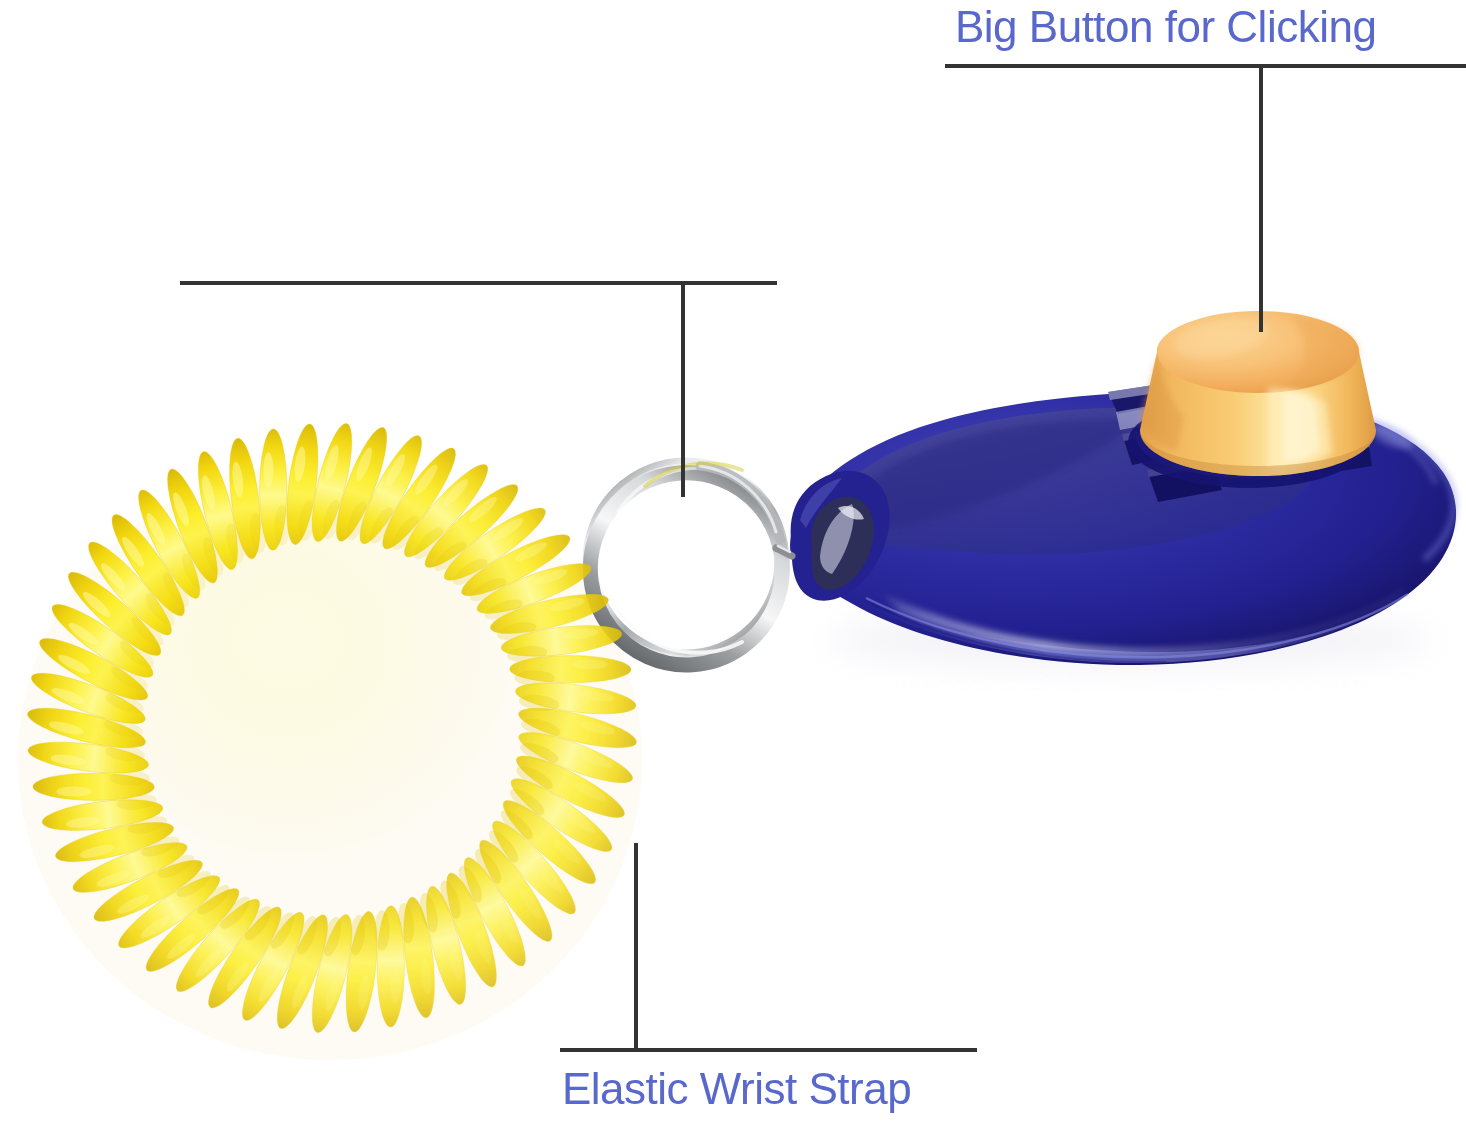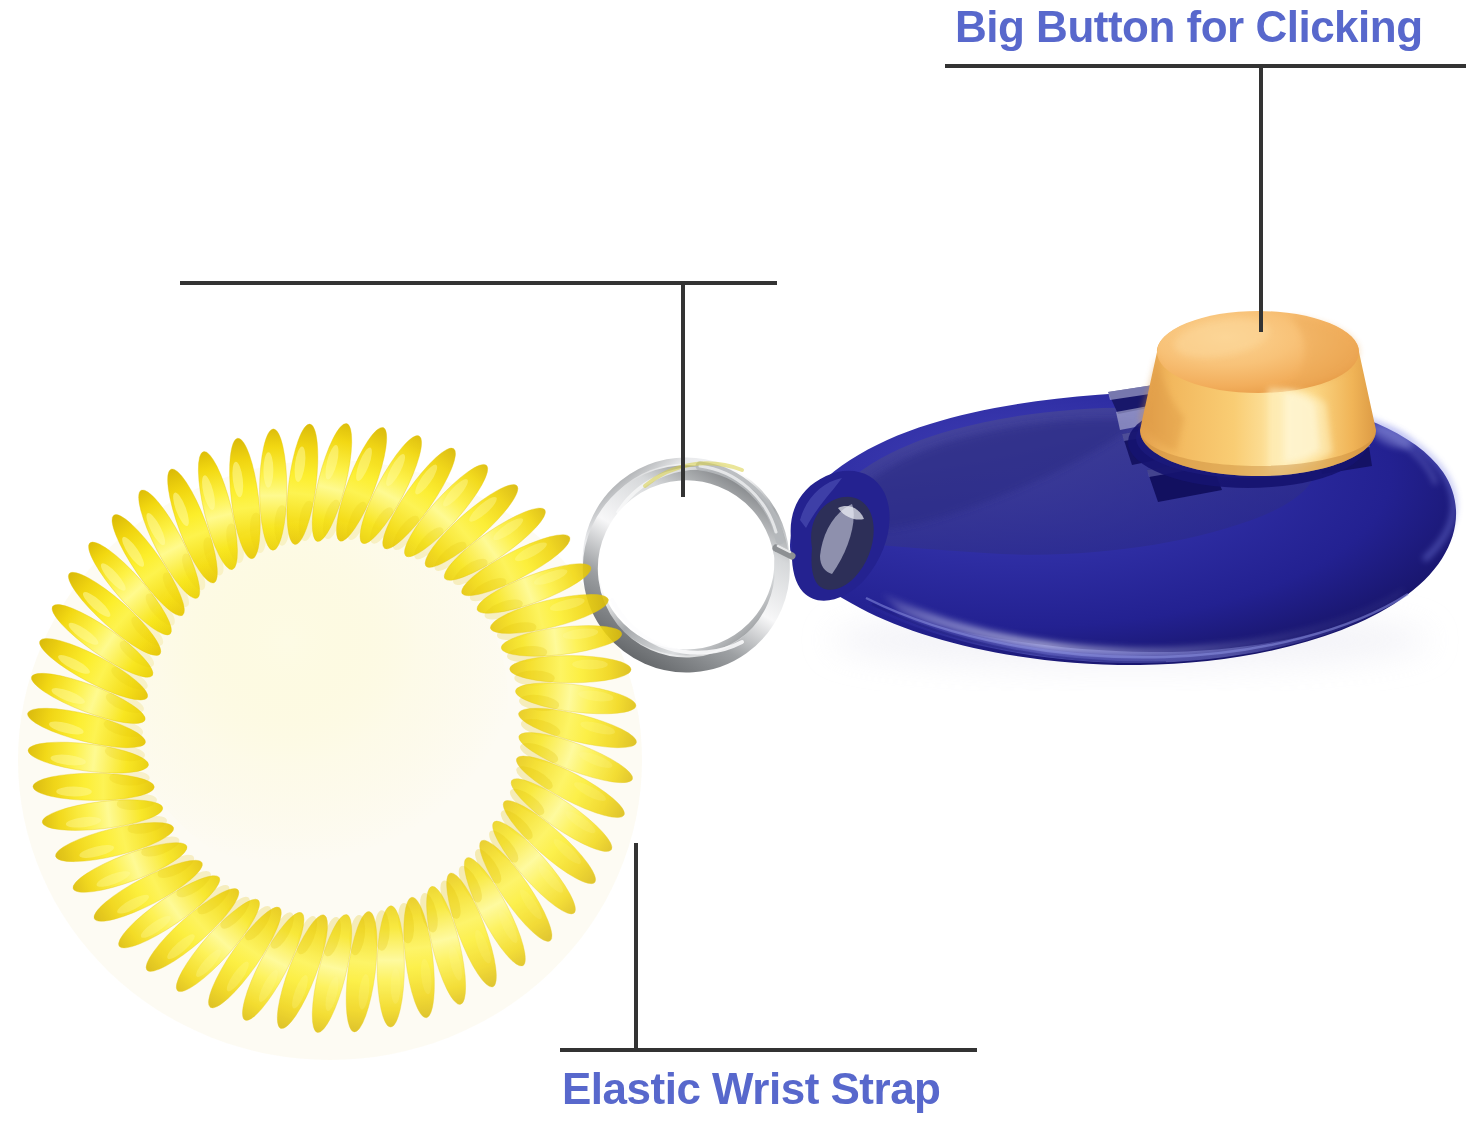--- a/index.html
+++ b/index.html
@@ -24,21 +24,21 @@
     position: absolute;
     left: 0; top: 0;
     width: 1466px;
     height: 1134px;
   }
 
   
   .callout-label {
     position: absolute;
     font-family: "Liberation Sans", sans-serif;
-    font-weight: bold;
+    font-weight: normal;
     font-size: 44px;
     line-height: 50px;
     letter-spacing: -0.5px;
     color: #5868cc;
     white-space: nowrap;
   }
   .callout-rule {
     position: absolute;
     background: #333333;
     height: 4px;

